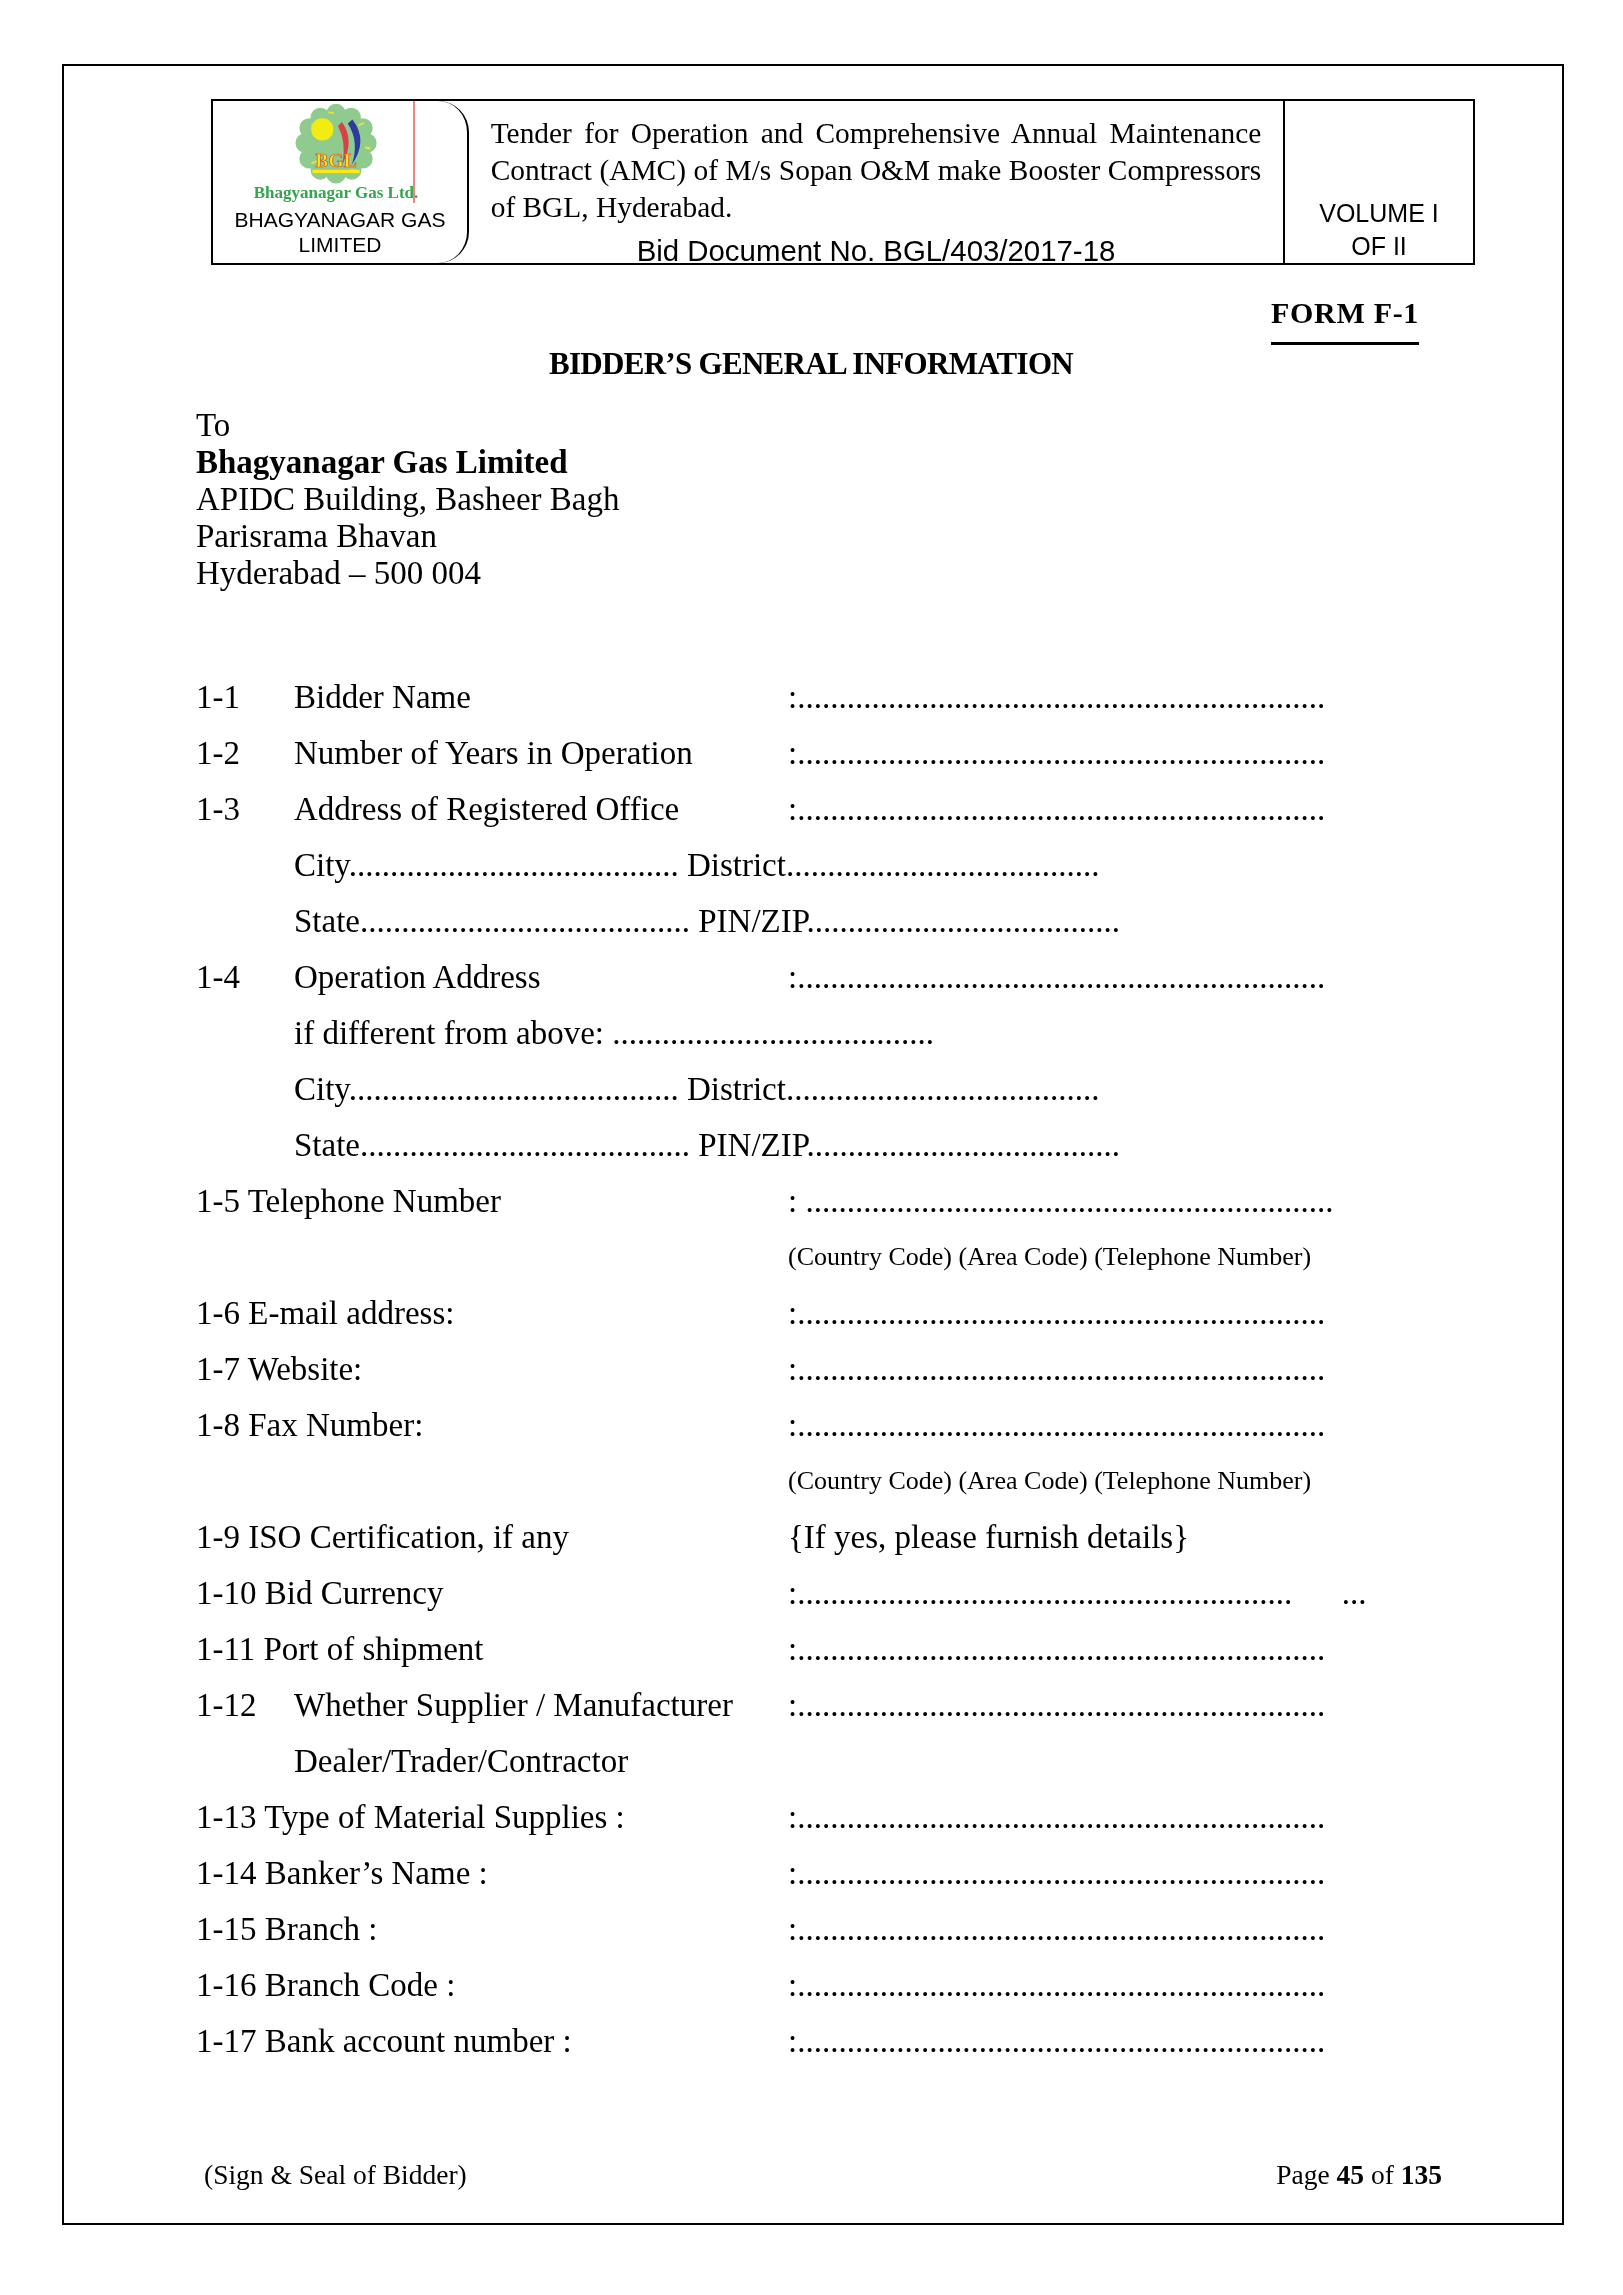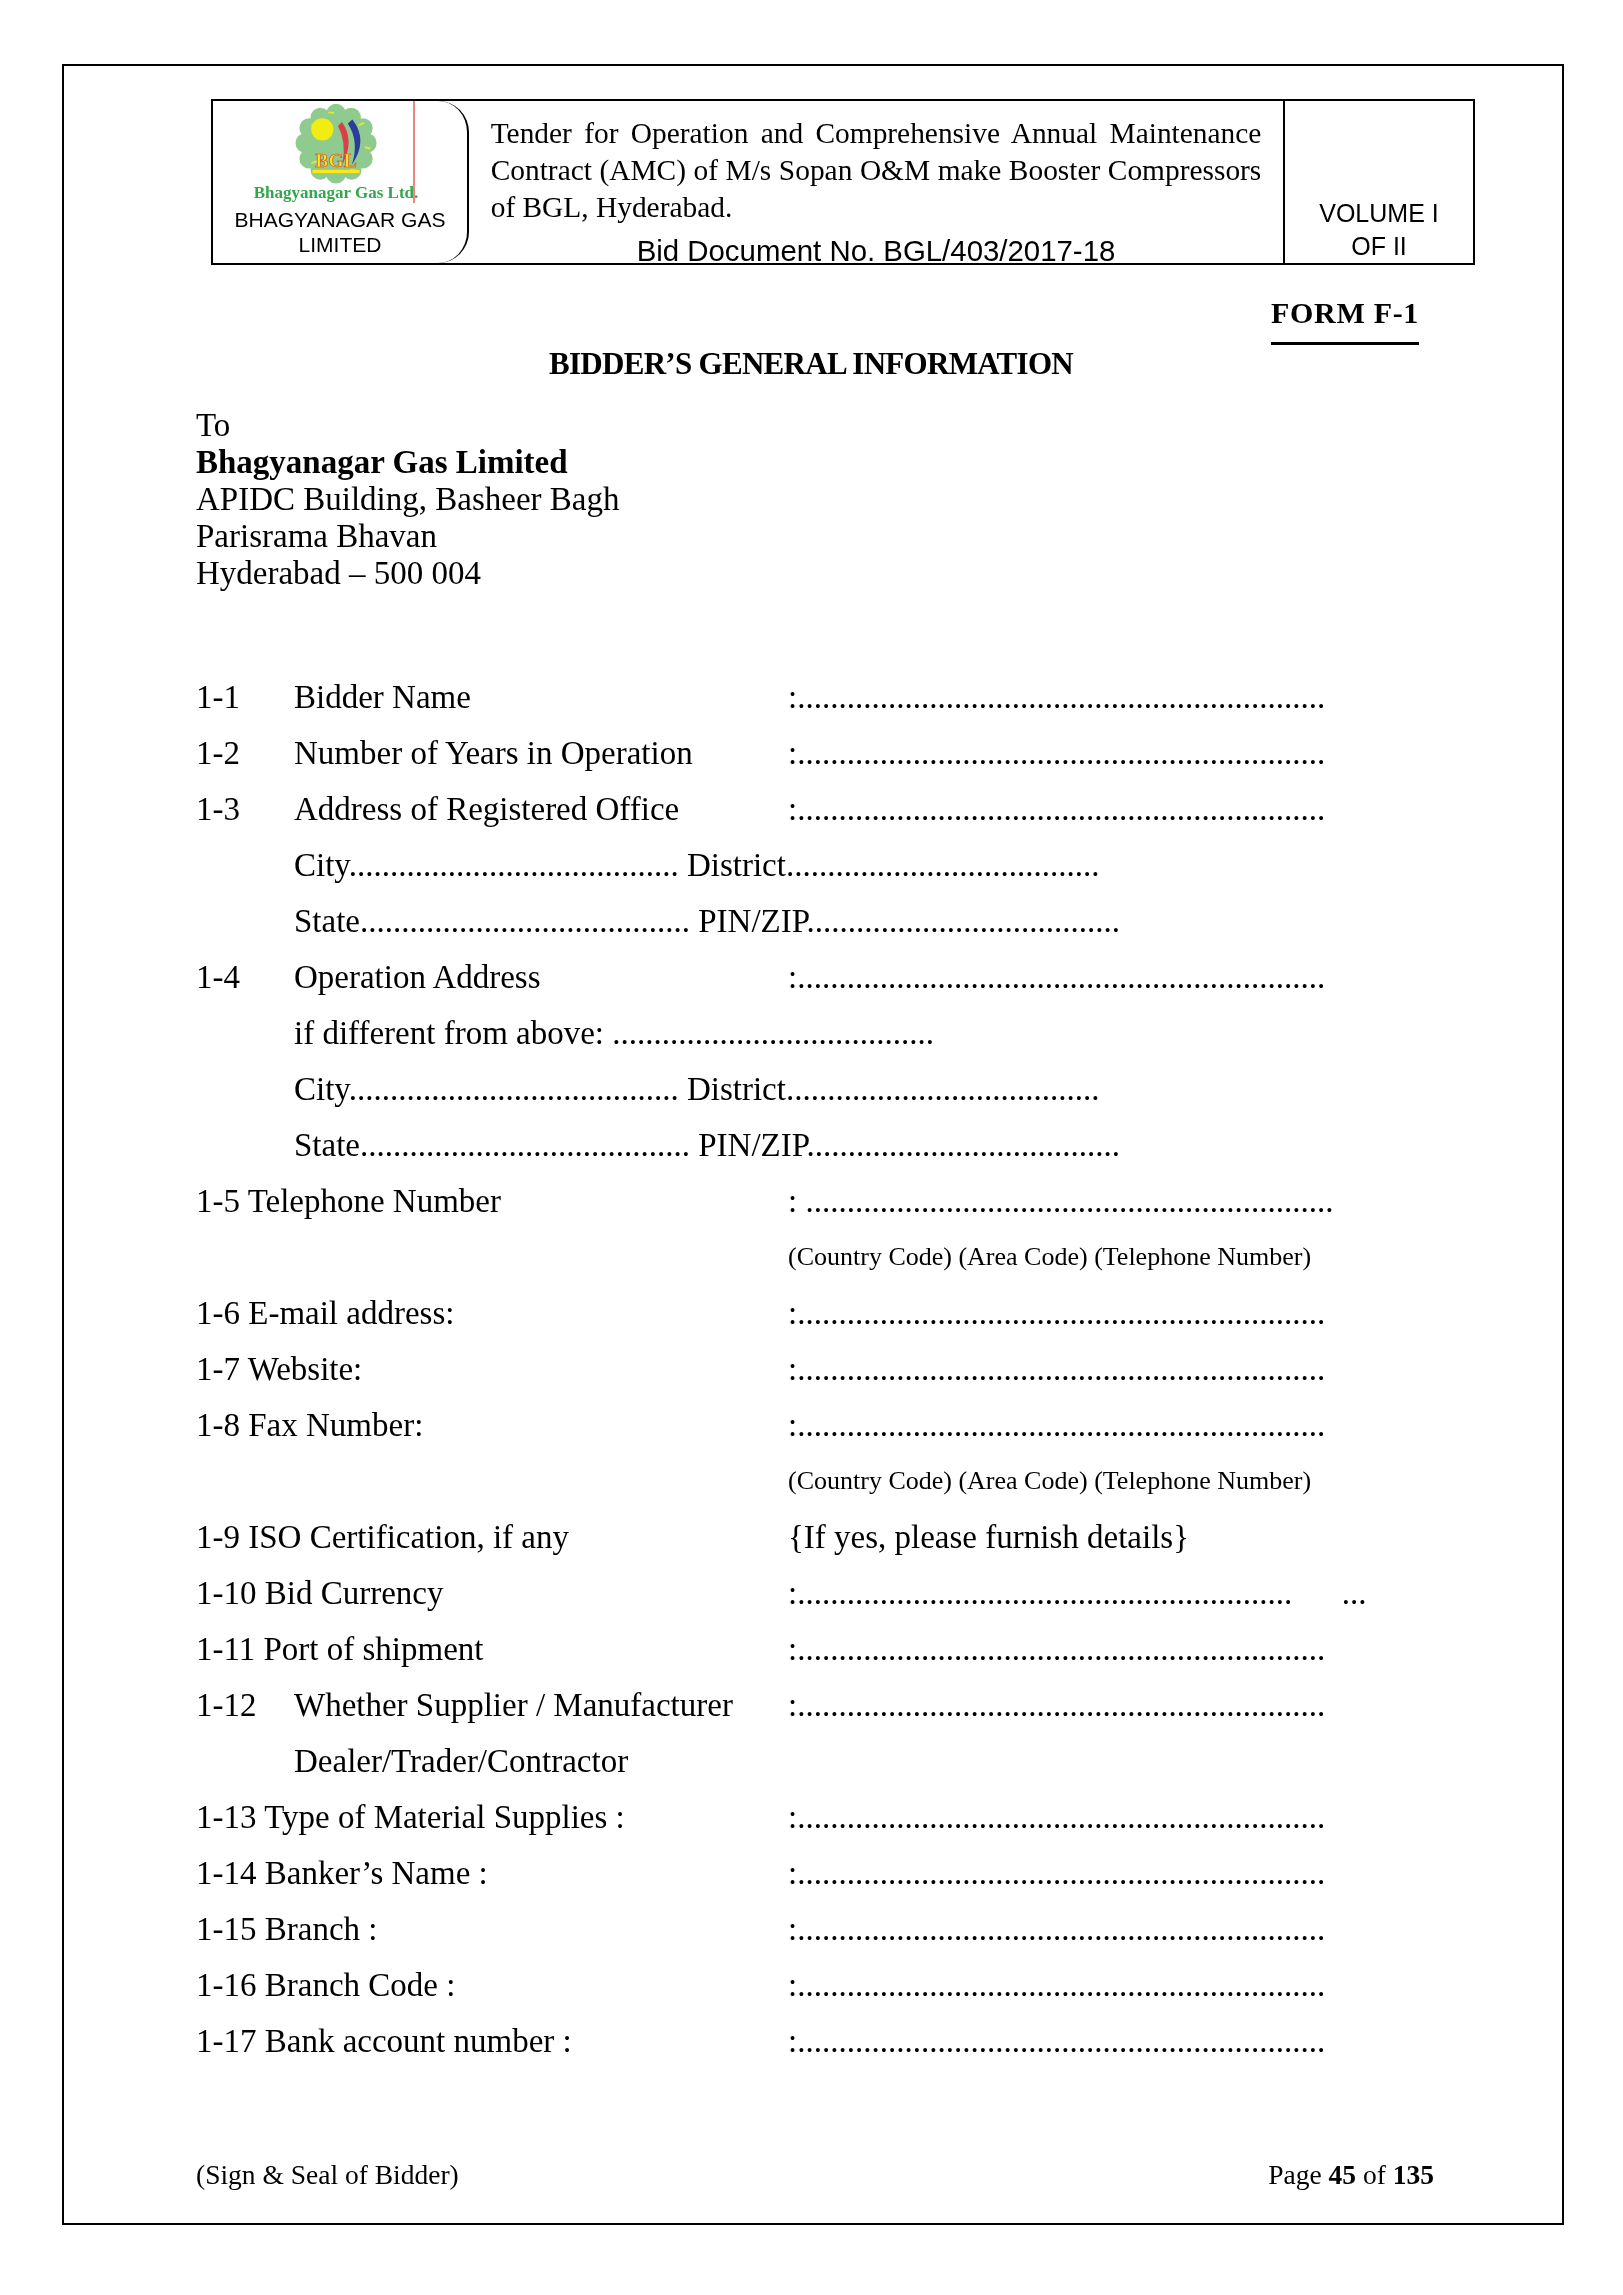--- a/index.html
+++ b/index.html
@@ -31,21 +31,21 @@
   
   .items{position:absolute;left:196px;top:669px;width:1171px;}
   .row{display:flex;height:56px;align-items:center;font-size:33px;white-space:pre;}
   .row .left{width:592px;flex:none;white-space:pre;}
   .row .num{display:inline-block;width:98px;}
   .row .val{white-space:pre;}
   .sub-indent{display:inline-block;width:98px;}
   .note{font-size:26px;}
   .note-pad{display:inline-block;width:592px;}
   
-  .footer{position:absolute;left:196px;top:2159px;width:1238px;display:flex;
+  .footer{position:absolute;left:204px;top:2159px;width:1238px;display:flex;
         justify-content:space-between;font-size:27.5px;}
   .footer .b{font-weight:bold;}
 </style>
 </head>
 <body>
 
 <div id="page">
   <div id="page-border"></div>
 
   <div class="header-table">

